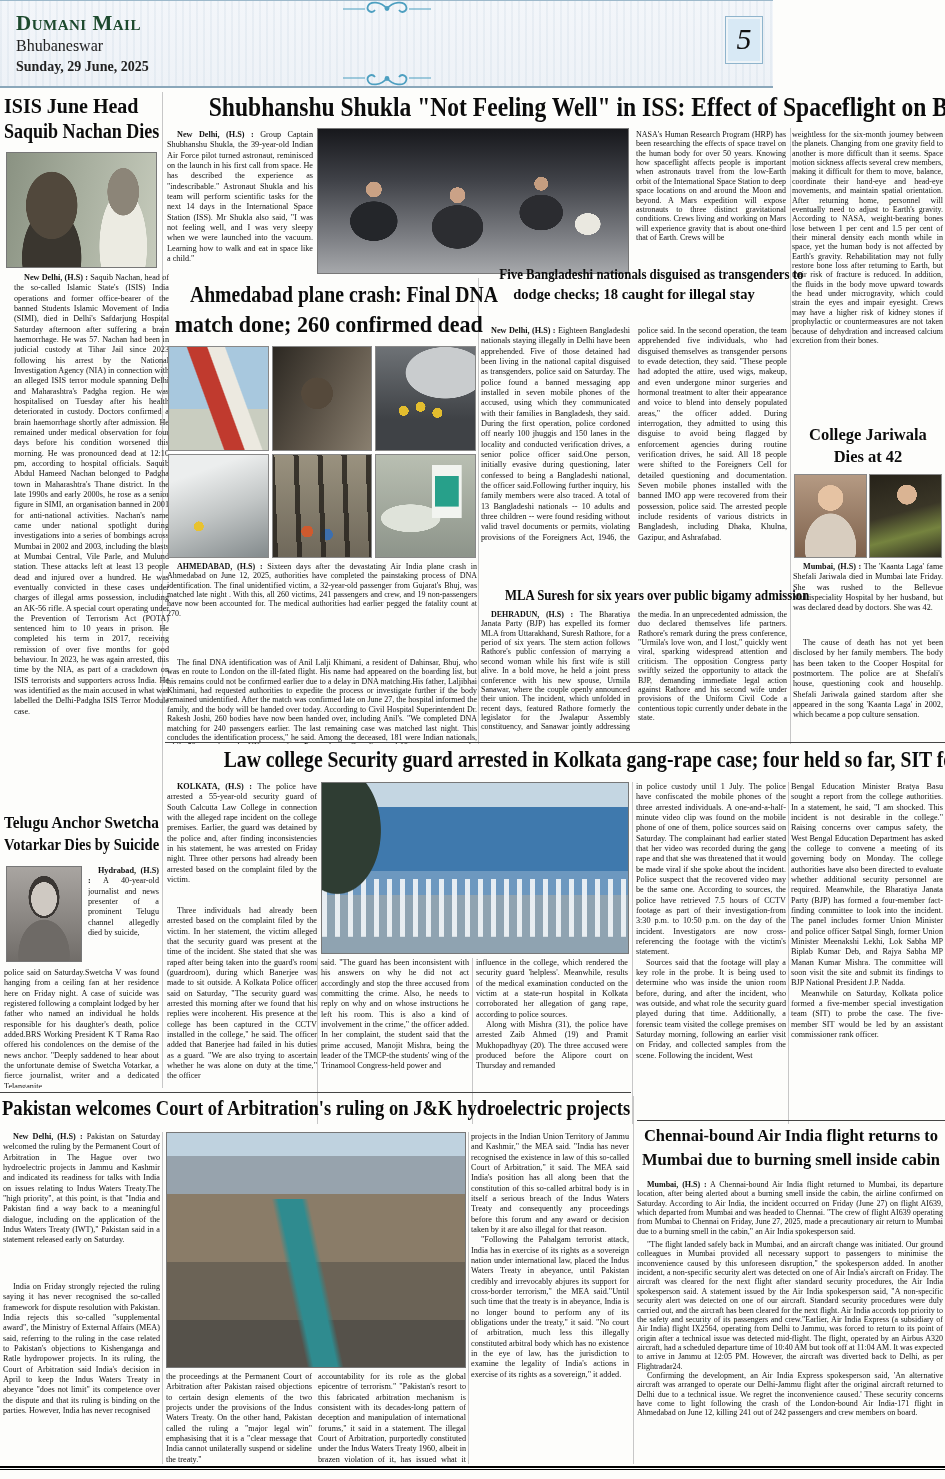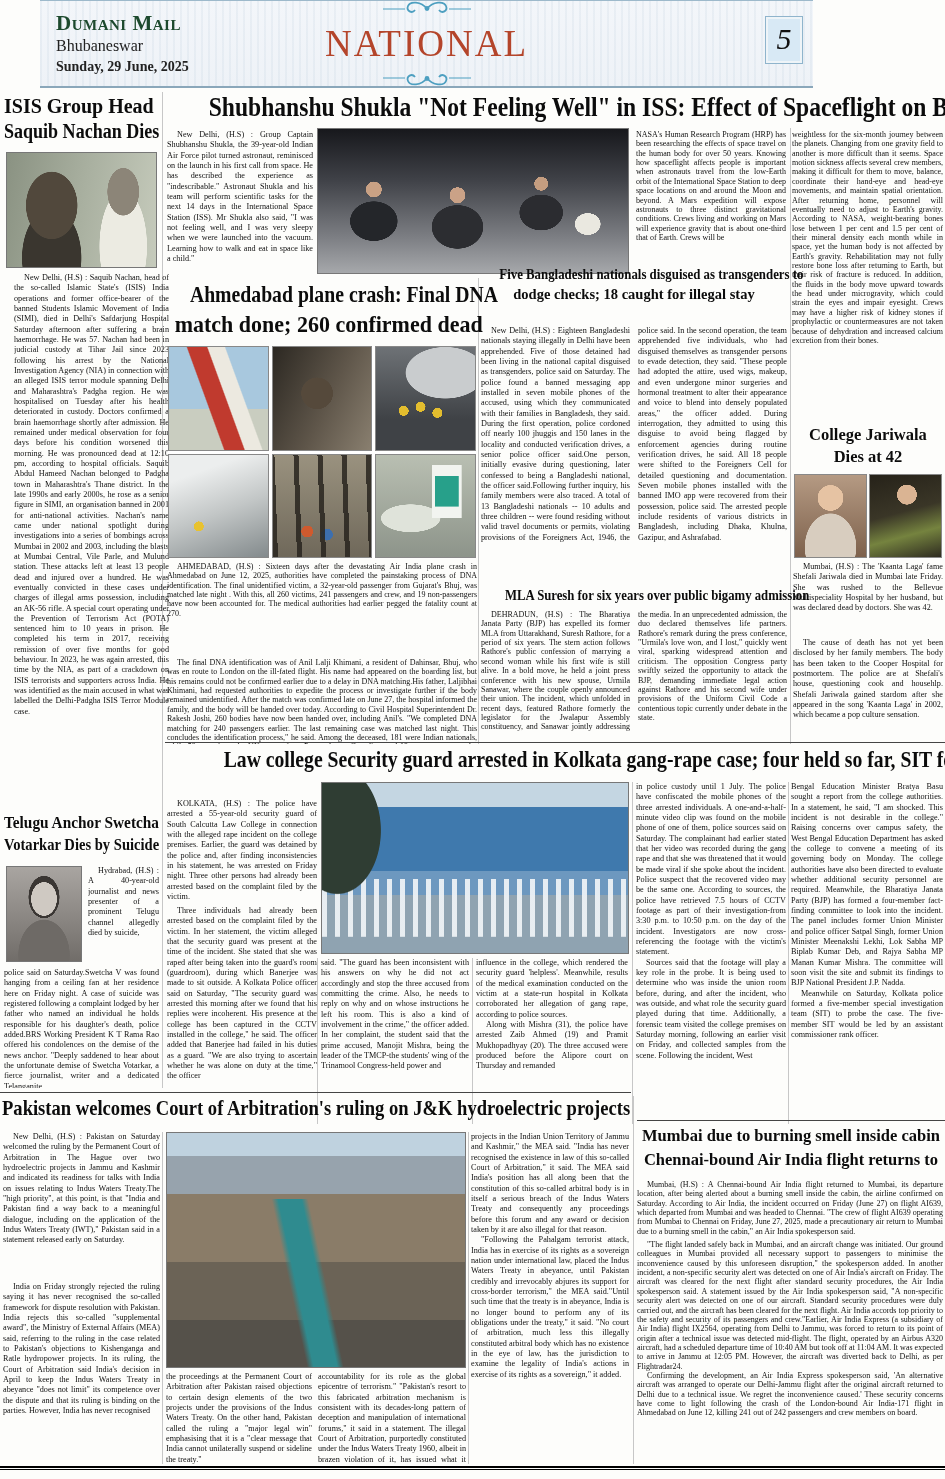--- a/index.html
+++ b/index.html
@@ -3,42 +3,42 @@
 <meta charset="utf-8">
 <style>
   html,body{margin:0;padding:0;background:#e8e8e8;}
   .page{position:relative;width:945px;height:1479px;margin:0 auto;background:#fdfdfb;color:#111;
         font-family:"Liberation Serif","DejaVu Serif",serif;overflow:hidden;}
   
   .band{position:absolute;left:0;top:0;width:773px;height:88px;box-sizing:border-box;
         background:
           repeating-linear-gradient(90deg,rgba(185,203,218,.18) 0 2px,transparent 2px 7px),
           linear-gradient(#f3f6fa,#eef2f7);
-        border-top:1px solid #9db9cb;border-bottom:2px solid #8aa7ba;margin-left:40px;}
+        border-top:1px solid #9db9cb;border-bottom:2px solid #8aa7ba;}
   .nameplate{position:absolute;left:16px;top:12px;}
   .paper-name{font-variant:small-caps;font-weight:bold;font-size:21px;letter-spacing:.5px;color:#1d4a2e;line-height:1;}
   .paper-city{font-size:16px;color:#222;margin-top:3px;}
   .paper-date{font-size:14px;color:#222;margin-top:4px;font-weight:bold;}
   .section-title{position:absolute;left:0;right:0;top:24px;text-align:center;
         font-size:37px;letter-spacing:2px;color:#b4452b;line-height:1;font-weight:normal;}
   .pagebox{position:absolute;right:10px;top:15px;width:36px;height:46px;background:#d8e9f5;
         border:1px solid #8fb4cc;box-shadow:0 0 0 2px #eef4f8 inset;text-align:center;}
   .pagebox span{font-size:30px;line-height:44px;font-style:italic;}
   .flourish{position:absolute;left:50%;transform:translateX(-50%);}
   .flourish.top{top:-1px;} .flourish.bottom{top:69px;}
   
   .abs{position:absolute;box-sizing:border-box;}
   .hl{font-weight:bold;color:#0c0c0c;}
   .hl .fitx{display:block;white-space:nowrap;}
   .center{text-align:center;}
   .body{font-size:8.2px;line-height:1.26;text-align:justify;overflow:hidden;}
   .body.tight{line-height:1.17;font-size:8px;}
   .body p{margin:0;text-indent:10px;}
   .body.cont p:first-child{text-indent:0;}
-  .dateline{font-weight:normal;}
+  .dateline{font-weight:bold;}
   .ph{border:1px solid #777;}
   .vr{position:absolute;width:1px;background:#c7c7c7;}
   .hr{position:absolute;height:1px;background:#444;}
   .bottomrule{position:absolute;left:0;top:1466px;width:945px;height:4px;
       border-top:2px solid #000;border-bottom:1px solid #000;box-sizing:border-box;}
   
   #ph-nachan{background:
     radial-gradient(ellipse 26px 34px at 30% 46%,#51483c 98%,transparent),
     radial-gradient(ellipse 30px 50px at 30% 92%,#3a362f 98%,transparent),
     radial-gradient(circle 8px at 30% 34%,#b08a66 98%,transparent),
@@ -106,21 +106,20 @@
           <path d="M48 9 C42 1,31 1,29 6 C27 11,33 14,36 10 M48 9 C54 1,65 1,67 6 C69 11,63 14,60 10" stroke="#4d9fc0" fill="none" stroke-width="1.8"></path>
           <circle cx="48" cy="8.5" r="2.4" fill="#4d9fc0"></circle>
           <path d="M4 9 H26 M70 9 H92" stroke="#4d9fc0" stroke-width="1"></path>
         </svg>
     </div>
     <div class="nameplate">
       <div class="paper-name">Dumani Mail</div>
       <div class="paper-city">Bhubaneswar</div>
       <div class="paper-date">Sunday, 29 June, 2025</div>
     </div>
-    <div class="section-title">NATIONAL</div>
     <div class="pagebox">
       <span>5</span>
     </div>
     <div class="flourish bottom">
       <svg width="96" height="17" viewBox="0 0 96 17">
           <path d="M48 8 C42 16,31 16,29 11 C27 6,33 3,36 7 M48 8 C54 16,65 16,67 11 C69 6,63 3,60 7" stroke="#4d9fc0" fill="none" stroke-width="1.8"></path>
           <circle cx="48" cy="8.5" r="2.4" fill="#4d9fc0"></circle>
           <path d="M4 8 H26 M70 8 H92" stroke="#4d9fc0" stroke-width="1"></path>
         </svg>
     </div>
@@ -134,21 +133,21 @@
   <div class="vr" style="left:632px;top:782px;height:342px"></div>
   <div class="vr" style="left:788px;top:782px;height:342px"></div>
   <div class="vr" style="left:633px;top:1096px;height:368px"></div>
   <div class="vr" style="left:162px;top:1132px;height:332px"></div>
   <div class="vr" style="left:468px;top:1132px;height:332px"></div>
   <div class="hr" style="left:165px;top:742px;width:780px"></div>
   <div class="hr" style="left:0;top:1092px;width:631px"></div>
   <div class="hr" style="left:637px;top:1120px;width:308px"></div>
 
   <div class="abs hl" style="left:4px;top:94px;width:155px;font-size:20px;line-height:1.25">
-    <span class="fitx">ISIS Group Head</span>
+    <span class="fitx">ISIS June Head</span>
     <span class="fitx" style="transform: scaleX(0.901163); transform-origin: left center;">Saquib Nachan Dies</span>
   </div>
   <div class="abs ph" id="ph-nachan" style="left:6px;top:152px;width:151px;height:116px"></div>
   <div class="abs body" style="left:14px;top:273px;width:155px;height:538px">
     <p><b class="dateline">New Delhi, (H.S) :</b><span> Saquib Nachan, head of the so-called Islamic State's (ISIS) India operations and former office-bearer of the banned Students Islamic Movement of India (SIMI), died in Delhi's Safdarjung Hospital Saturday afternoon after suffering a brain haemorrhage. He was 57.  Nachan had been in judicial custody at Tihar Jail since 2023 following his arrest by the National Investigation Agency (NIA) in connection with an alleged ISIS terror module spanning Delhi and Maharashtra's Padgha region. He was hospitalised on Tuesday after his health deteriorated in custody. Doctors confirmed a brain haemorrhage shortly after admission. He remained under medical observation for four days before his condition worsened this morning. He was pronounced dead at 12:10 pm, according to hospital officials. Saquib Abdul Hameed Nachan belonged to Padgha town in Maharashtra's Thane district. In the late 1990s and early 2000s, he rose as a senior figure in SIMI, an organisation banned in 2001 for anti-national activities.  Nachan's name came under national spotlight during investigations into a series of bombings across Mumbai in 2002 and 2003, including the blasts at Mumbai Central, Vile Parle, and Mulund station. These attacks left at least 13 people dead and injured over a hundred. He was eventually convicted in these cases under charges of illegal arms possession, including an AK-56 rifle. A special court operating under the Prevention of Terrorism Act (POTA) sentenced him to 10 years in prison. He completed his term in 2017, receiving remission of over five months for good behaviour. In 2023, he was again arrested, this time by the NIA, as part of a crackdown on ISIS terrorists and supporters across India. He was identified as the main accused in what was labelled the Delhi-Padgha ISIS Terror Module case.</span></p>
   </div>
 
   <div class="abs hl" style="left:4px;top:812px;width:155px;font-size:17.5px;line-height:1.25">
     <span class="fitx" style="transform: scaleX(0.875706); transform-origin: left center;">Telugu Anchor Swetcha</span>
     <span class="fitx" style="transform: scaleX(0.833333); transform-origin: left center;">Votarkar Dies by Suicide</span>
@@ -220,21 +219,21 @@
   <div class="abs body" style="left:793px;top:562px;width:150px;height:182px">
     <p><b class="dateline">Mumbai, (H.S) :</b><span> The 'Kaanta Laga' fame Shefali Jariwala died in Mumbai late Friday. She was rushed to the Bellevue Multispeciality Hospital by her husband, but was declared dead by doctors. She was 42.</span></p>
   </div>
   <div class="abs body" style="left:793px;top:638px;width:150px;height:106px">
       <p>The cause of death has not yet been disclosed by her family members. The body has been taken to the Cooper Hospital for postmortem. The police are at Shefali's house, questioning cook and househlp.  Shefali Jariwala gained stardom after she appeared in the song 'Kaanta Laga' in 2002, which became a pop culture sensation.</p>
     </div>
 
   <div class="abs hl center" style="left:168px;top:746px;width:774px;font-size:23px;line-height:1.2">
     <span class="fitx" style="transform: scaleX(0.856195); transform-origin: center center;">Law college Security guard arrested in Kolkata gang-rape case; four held so far, SIT formed</span>
   </div>
-  <div class="abs body" style="left:167px;top:799px;width:150px;height:342px">
+  <div class="abs body" style="left:167px;top:782px;width:150px;height:342px">
     <p><b class="dateline">KOLKATA, (H.S) :</b><span> The police have arrested a 55-year-old security guard of South Calcutta Law College in connection with the alleged rape incident on the college premises. Earlier, the guard was detained by the police and, after finding inconsistencies in his statement, he was arrested on Friday night. Three other persons had already been arrested based on the complaint filed by the victim.</span></p>
   </div>
   <div class="abs body" style="left:167px;top:906px;width:150px;height:218px">
       <p>Three individuals had already been arrested based on the complaint filed by the victim. In her statement, the victim alleged that the security guard was present at the time of the incident. She stated that she was raped after being taken into the guard's room (guardroom), during which Banerjee was made to sit outside. A Kolkata Police officer said on Saturday, "The security guard was arrested this morning after we found that his replies were incoherent. His presence at the college has been captured in the CCTV installed in the college," he said. The officer added that Banerjee had failed in his duties as a guard. "We are also trying to ascertain whether he was alone on duty at the time," the officer</p>
     </div>
   <div class="abs ph" id="ph-kolkata" style="left:321px;top:782px;width:308px;height:172px"></div>
   <div class="abs body cont" style="left:321px;top:958px;width:148px;height:166px">
       <p>said. "The guard has been inconsistent with his answers on why he did not act accordingly and stop the three accused from committing the crime. Also, he needs to reply on why and on whose instructions he left his room. This is also a kind of involvement in the crime," the officer added. In her complaint, the student said that the prime accused, Manojit Mishra, being the leader of the TMCP-the students' wing of the Trinamool Congress-held power and</p>
     </div>
   <div class="abs body cont" style="left:476px;top:958px;width:152px;height:166px">
@@ -266,22 +265,22 @@
     </div>
   <div class="abs body cont" style="left:318px;top:1372px;width:148px;height:94px">
       <p>accountability for its role as the global epicentre of terrorism." "Pakistan's resort to this fabricated arbitration mechanism is consistent with its decades-long pattern of deception and manipulation of international forums," it said in a statement. The illegal Court of Arbitration, purportedly constituted under the Indus Waters Treaty 1960, albeit in brazen violation of it, has issued what it characterizes as a 'supplemental award' on its competence concerning the Kishenganga and Ratle hydroelectric</p>
     </div>
   <div class="abs body cont" style="left:471px;top:1132px;width:158px;height:332px">
       <p>projects in the Indian Union Territory of Jammu and Kashmir," the MEA said. "India has never recognised the existence in law of this so-called Court of Arbitration," it said. The MEA said India's position has all along been that the constitution of this so-called arbitral body is in itself a serious breach of the Indus Waters Treaty and consequently any proceedings before this forum and any award or decision taken by it are also illegal for that reason.</p>
       <p>"Following the Pahalgam terrorist attack, India has in exercise of its rights as a sovereign nation under international law, placed the Indus Waters Treaty in abeyance, until Pakistan credibly and irrevocably abjures its support for cross-border terrorism," the MEA said."Until such time that the treaty is in abeyance, India is no longer bound to perform any of its obligations under the treaty," it said. "No court of arbitration, much less this illegally constituted arbitral body which has no existence in the eye of law, has the jurisdiction to examine the legality of India's actions in exercise of its rights as a sovereign," it added.</p>
     </div>
 
   <div class="abs hl center" style="left:639px;top:1124px;width:304px;font-size:16.5px;line-height:1.45">
+    <span class="fitx">Chennai-bound Air India flight returns to</span>
     <span class="fitx">Mumbai due to burning smell inside cabin</span>
-    <span class="fitx">Chennai-bound Air India flight returns to</span>
   </div>
   <div class="abs body tight" style="left:637px;top:1180px;width:306px;height:98px">
     <p><b class="dateline">Mumbai, (H.S) :</b><span> A Chennai-bound Air India flight returned to Mumbai, its departure location, after being alerted about a burning smell inside the cabin, the airline confirmed on Saturday. According to Air India, the incident occurred on Friday (June 27) on flight AI639, which departed from Mumbai and was headed to Chennai. "The crew of flight AI639 operating from Mumbai to Chennai on Friday, June 27, 2025, made a precautionary air return to Mumbai due to a burning smell in the cabin," an Air India spokesperson said.</span></p>
   </div>
   <div class="abs body tight" style="left:637px;top:1240px;width:306px;height:224px">
       <p>"The flight landed safely back in Mumbai, and an aircraft change was initiated. Our ground colleagues in Mumbai provided all necessary support to passengers to minimise the inconvenience caused by this unforeseen disruption," the spokesperson added. In another incident, a non-specific security alert was detected on one of Air India's aircraft on Friday. The aircraft was cleared for the next flight after standard security procedures, the Air India spokesperson said. A statement issued by the Air India spokesperson said, "A non-specific security alert was detected on one of our aircraft. Standard security procedures were duly carried out, and the aircraft has been cleared for the next flight. Air India accords top priority to the safety and security of its passengers and crew."Earlier, Air India Express (a subsidiary of Air India) flight IX2564, operating from Delhi to Jammu, was forced to return to its point of origin after a technical issue was detected mid-flight. The flight, operated by an Airbus A320 aircraft, had a scheduled departure time of 10:40 AM but took off at 11:04 AM. It was expected to arrive in Jammu at 12:05 PM. However, the aircraft was diverted back to Delhi, as per Flightradar24.</p>
       <p>Confirming the development, an Air India Express spokesperson said, 'An alternative aircraft was arranged to operate our Delhi-Jammu flight after the original aircraft returned to Delhi due to a technical issue. We regret the inconvenience caused.' These security concerns have come to light following the crash of the London-bound Air India-171 flight in Ahmedabad on June 12, killing 241 out of 242 passengers and crew members on board.</p>
     </div>
 
   <div class="bottomrule"></div>

